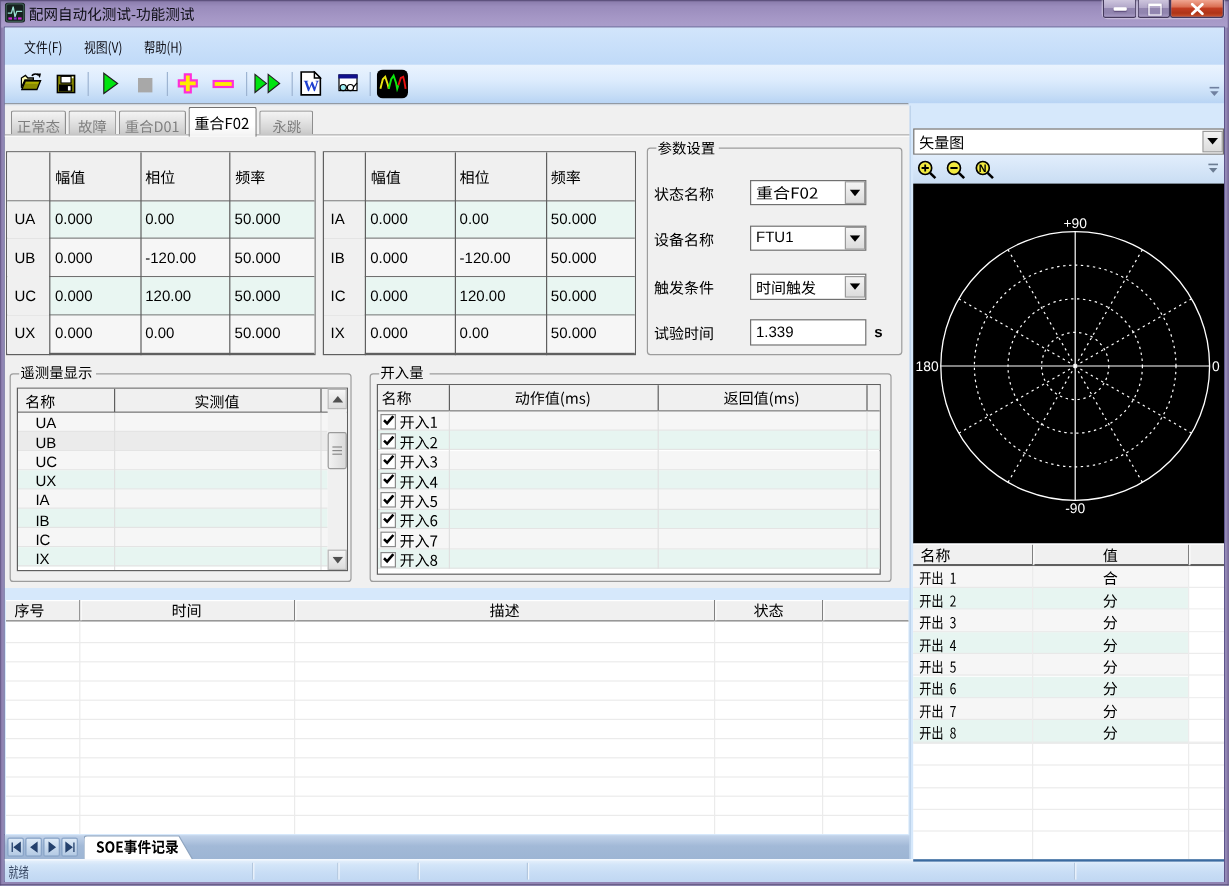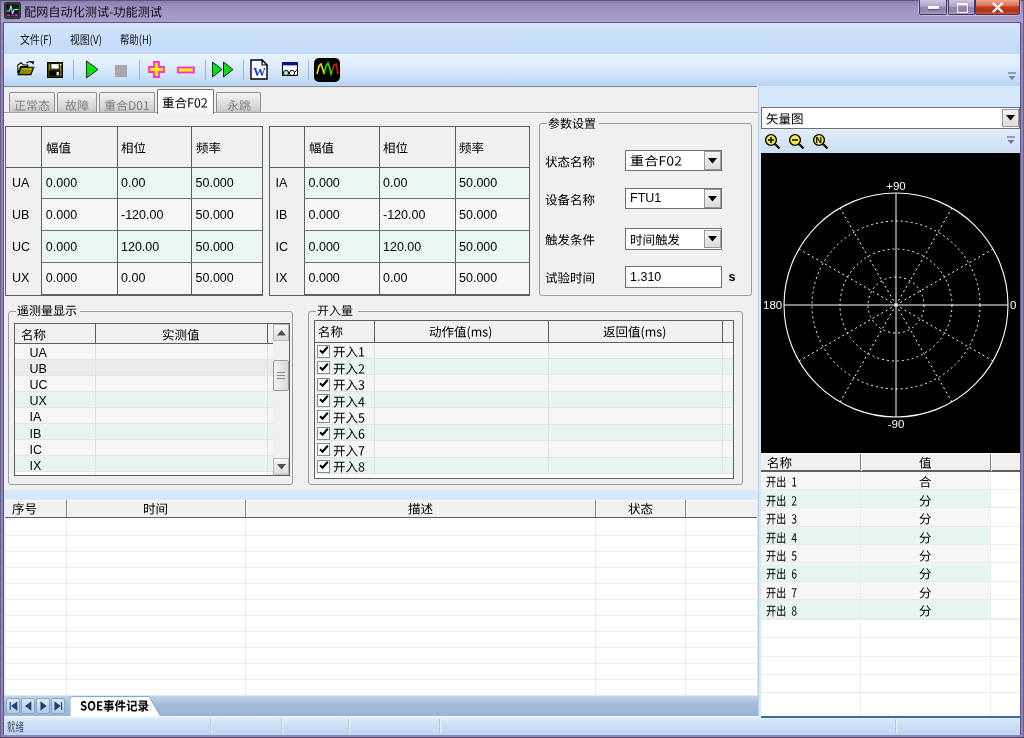--- a/index.html
+++ b/index.html
@@ -479,21 +479,21 @@
     <svg width="50.0" height="15.6" style="position:absolute;left:0;top:0;overflow:visible">
       <g fill="#000" transform="translate(0,12.5) scale(0.012500,-0.012500)">
         <use href="#r6" x="0"></use>
         <use href="#r53" x="1000"></use>
         <use href="#r51" x="2000"></use>
         <use href="#r52" x="3000"></use>
       </g>
     </svg>
   </div>
 <div style="position:absolute;left:625px;top:266px;width:97px;height:21.5px;background:#fff;border:1px solid #707070;box-sizing:border-box"></div>
-<div style="position:absolute;left:630px;top:270px;font:normal 12.5px 'Liberation Sans',sans-serif;color:#000;letter-spacing:0px;white-space:pre">1.310</div>
+<div style="position:absolute;left:630px;top:270px;font:normal 12.5px 'Liberation Sans',sans-serif;color:#000;letter-spacing:0px;white-space:pre">1.339</div>
 <div style="position:absolute;left:728.5px;top:270px;font:bold 12.5px 'Liberation Sans',sans-serif;color:#000;letter-spacing:0px;white-space:pre">s</div>
 <div style="position:absolute;left:8px;top:310.5px;width:285px;height:174px;border:1px solid #9c9c9c;border-radius:3px;box-sizing:border-box"></div>
 <div style="position:absolute;left:16px;top:304.5px;width:64px;height:12px;background:#f0f0f0"></div>
 <div style="position:absolute;left:17px;top:303.0px;width:60.0px;height:15.0px">
     <svg width="60.0" height="15.0" style="position:absolute;left:0;top:0;overflow:visible">
       <g fill="#000" transform="translate(0,12.0) scale(0.012000,-0.012000)">
         <use href="#r54" x="0"></use>
         <use href="#r5" x="1000"></use>
         <use href="#r55" x="2000"></use>
         <use href="#r56" x="3000"></use>

